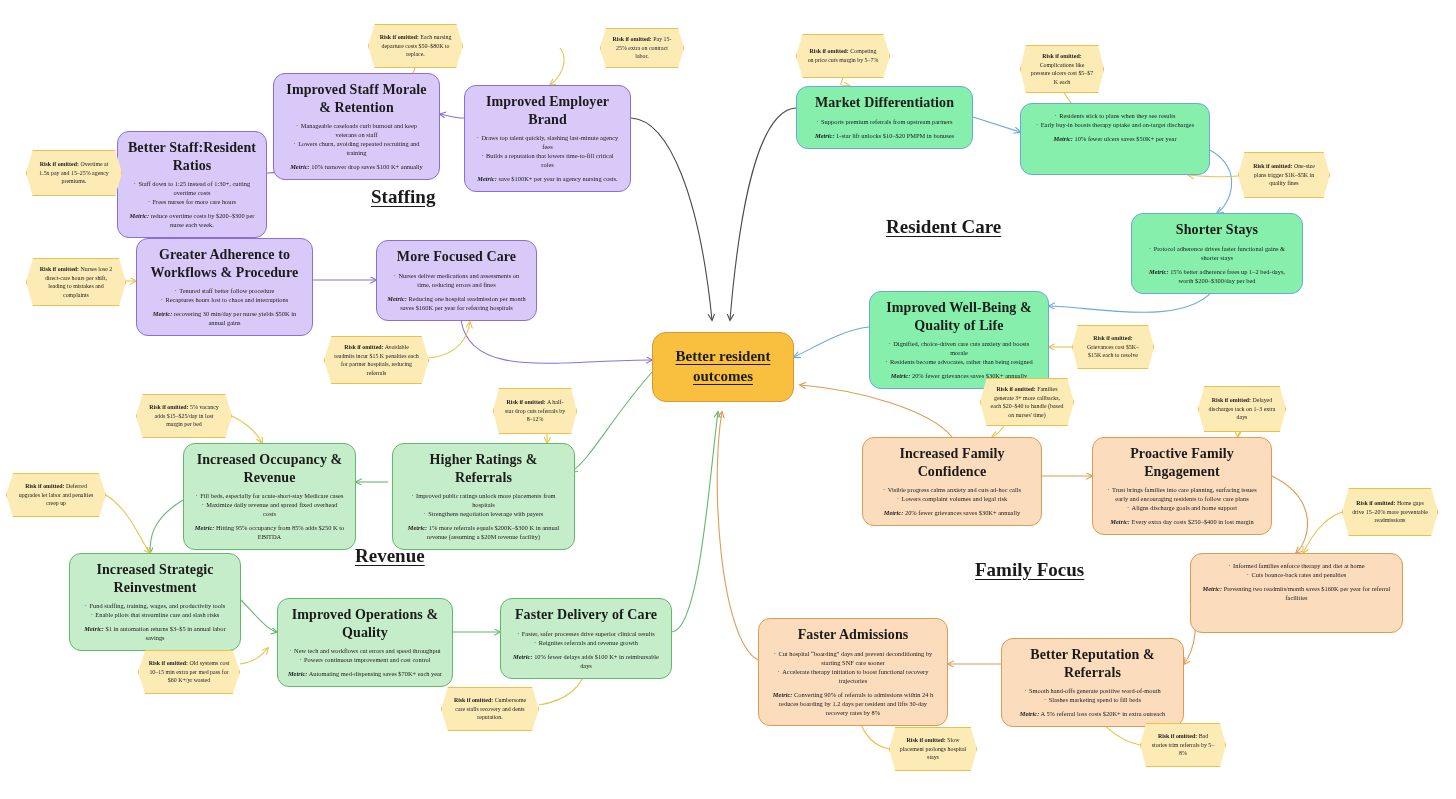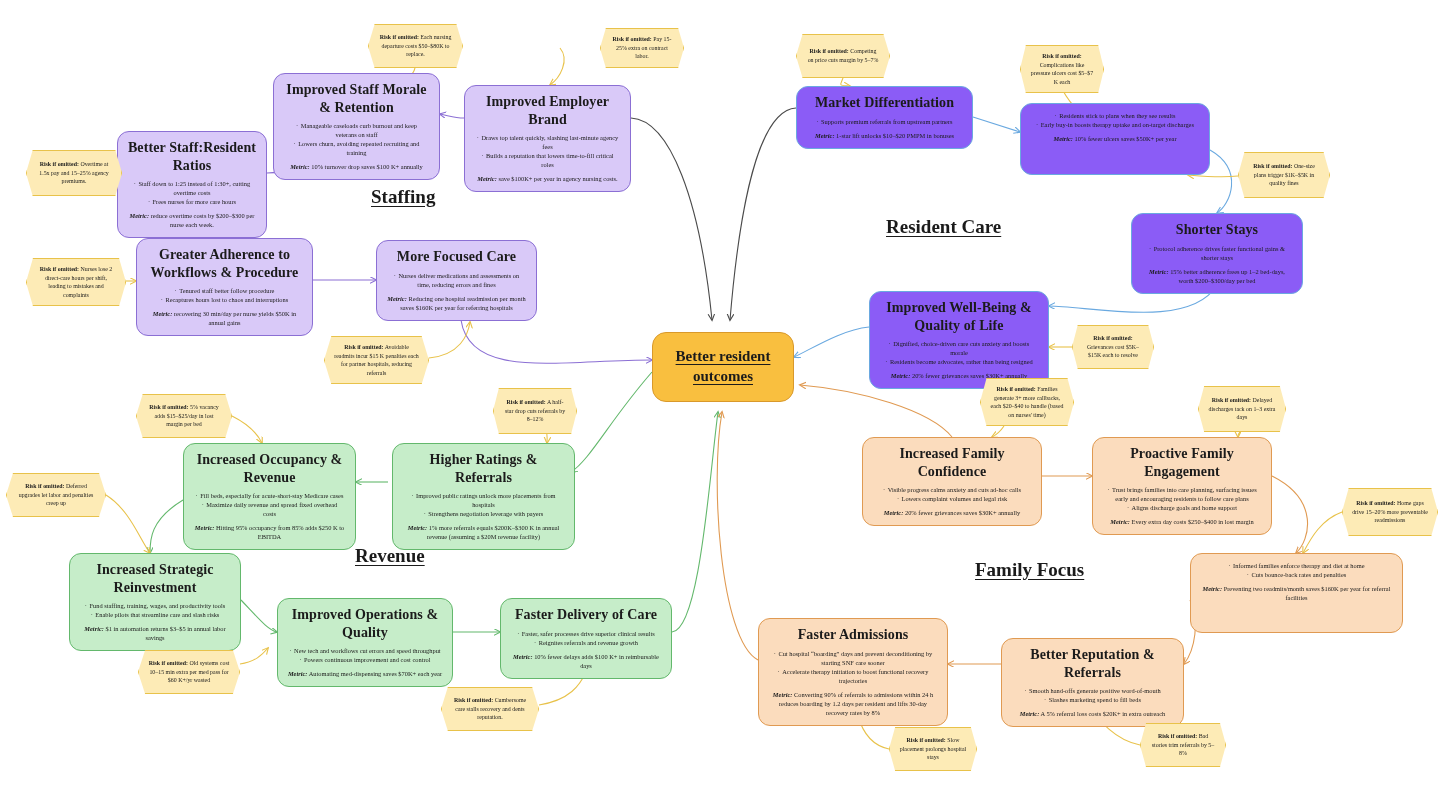--- a/index.html
+++ b/index.html
@@ -11,21 +11,21 @@
   .node{position:absolute;box-sizing:border-box;border-radius:12px;border:1.3px solid #888;
         padding:7px 9px 8px;text-align:center;}
   .node .ttl{font-weight:bold;font-size:14px;line-height:1.25;margin-bottom:5px;letter-spacing:.1px;}
   .node ul{list-style:none;margin:0 0 5px;padding:0;}
   .node li{font-size:6.4px;line-height:1.42;position:relative;padding:0 2px;}
   .node li:before{content:"\00b7";margin-right:2.5px;}
   .node .metric{font-size:6.4px;line-height:1.42;}
   .node .metric b{font-weight:bold;font-style:italic;}
 
   .purple{background:#d9c9f8;border-color:#8b6fd4;}
-  .blue{background:#8b5cf6;border-color:#6aa9e0;}
+  .blue{background:#86efac;border-color:#6aa9e0;}
   .green{background:#c6edc9;border-color:#63b86c;}
   .orange{background:#fbdcbd;border-color:#e09a52;}
   .center{background:#f9bf3f;border-color:#d9992b;border-width:1.6px;border-radius:14px;
           display:flex;align-items:center;justify-content:center;}
   .center .ctxt{font-weight:bold;font-size:15px;line-height:1.3;text-decoration:underline;
                 text-underline-offset:2.5px;}
 
   .risk{position:absolute;box-sizing:border-box;background:#fdebb6;border:1px solid #e8c24a;
         text-align:center;font-size:5.9px;line-height:1.45;padding:6px 9px;
         display:flex;align-items:center;justify-content:center;

